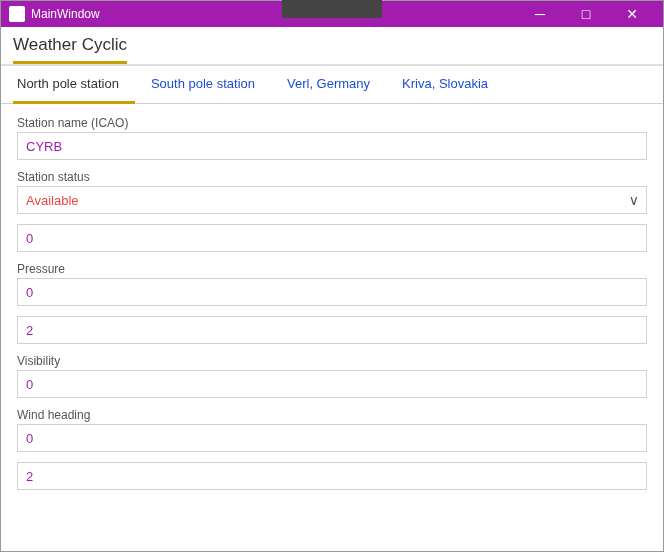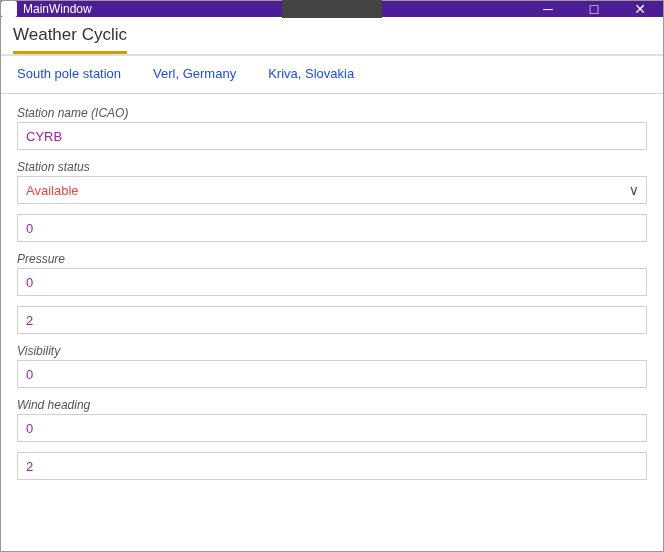--- a/index.html
+++ b/index.html
@@ -21,26 +21,26 @@
       width: 664px;
       height: 552px;
       background: #ffffff;
       border: 1px solid #999;
       display: flex;
       flex-direction: column;
       box-shadow: 2px 2px 8px rgba(0,0,0,0.3);
     }
 
     .title-bar {
-      background: #4c1d95;
-      height: 16px;
+      background: #a21caf;
+      height: 26px;
       display: flex;
       align-items: center;
       justify-content: space-between;
-      padding: 0 0;
+      padding: 0 8px;
       flex-shrink: 0;
     }
 
     .title-bar-left {
       display: flex;
       align-items: center;
       gap: 6px;
     }
 
     .title-bar-icon {
@@ -124,21 +124,20 @@
     }
 
     .field-group {
       margin-bottom: 10px;
     }
 
     .field-label {
       font-size: 12px;
       color: #555;
       margin-bottom: 2px;
-      font-style: italic;
     }
 
     .field-input {
       width: 100%;
       border: 1px solid #d0d0d0;
       border-radius: 0;
       padding: 4px 8px;
       font-size: 13px;
       color: #a21caf;
       background: #fff;
@@ -199,20 +198,21 @@
       <button class="title-bar-btn">□</button>
       <button class="title-bar-btn close">✕</button>
     </div>
   </div>
 
   <div class="app-header">
     <span class="app-title">Weather Cyclic</span>
   </div>
 
   <div class="tabs-bar">
+    <div class="tab active">North pole station</div>
     <div class="tab">South pole station</div>
     <div class="tab">Verl, Germany</div>
     <div class="tab">Kriva, Slovakia</div>
   </div>
 
   <div class="content">
 
     <div class="field-group">
       <div class="field-label">Station name (ICAO)</div>
       <input class="field-input" type="text" value="CYRB" style="">

